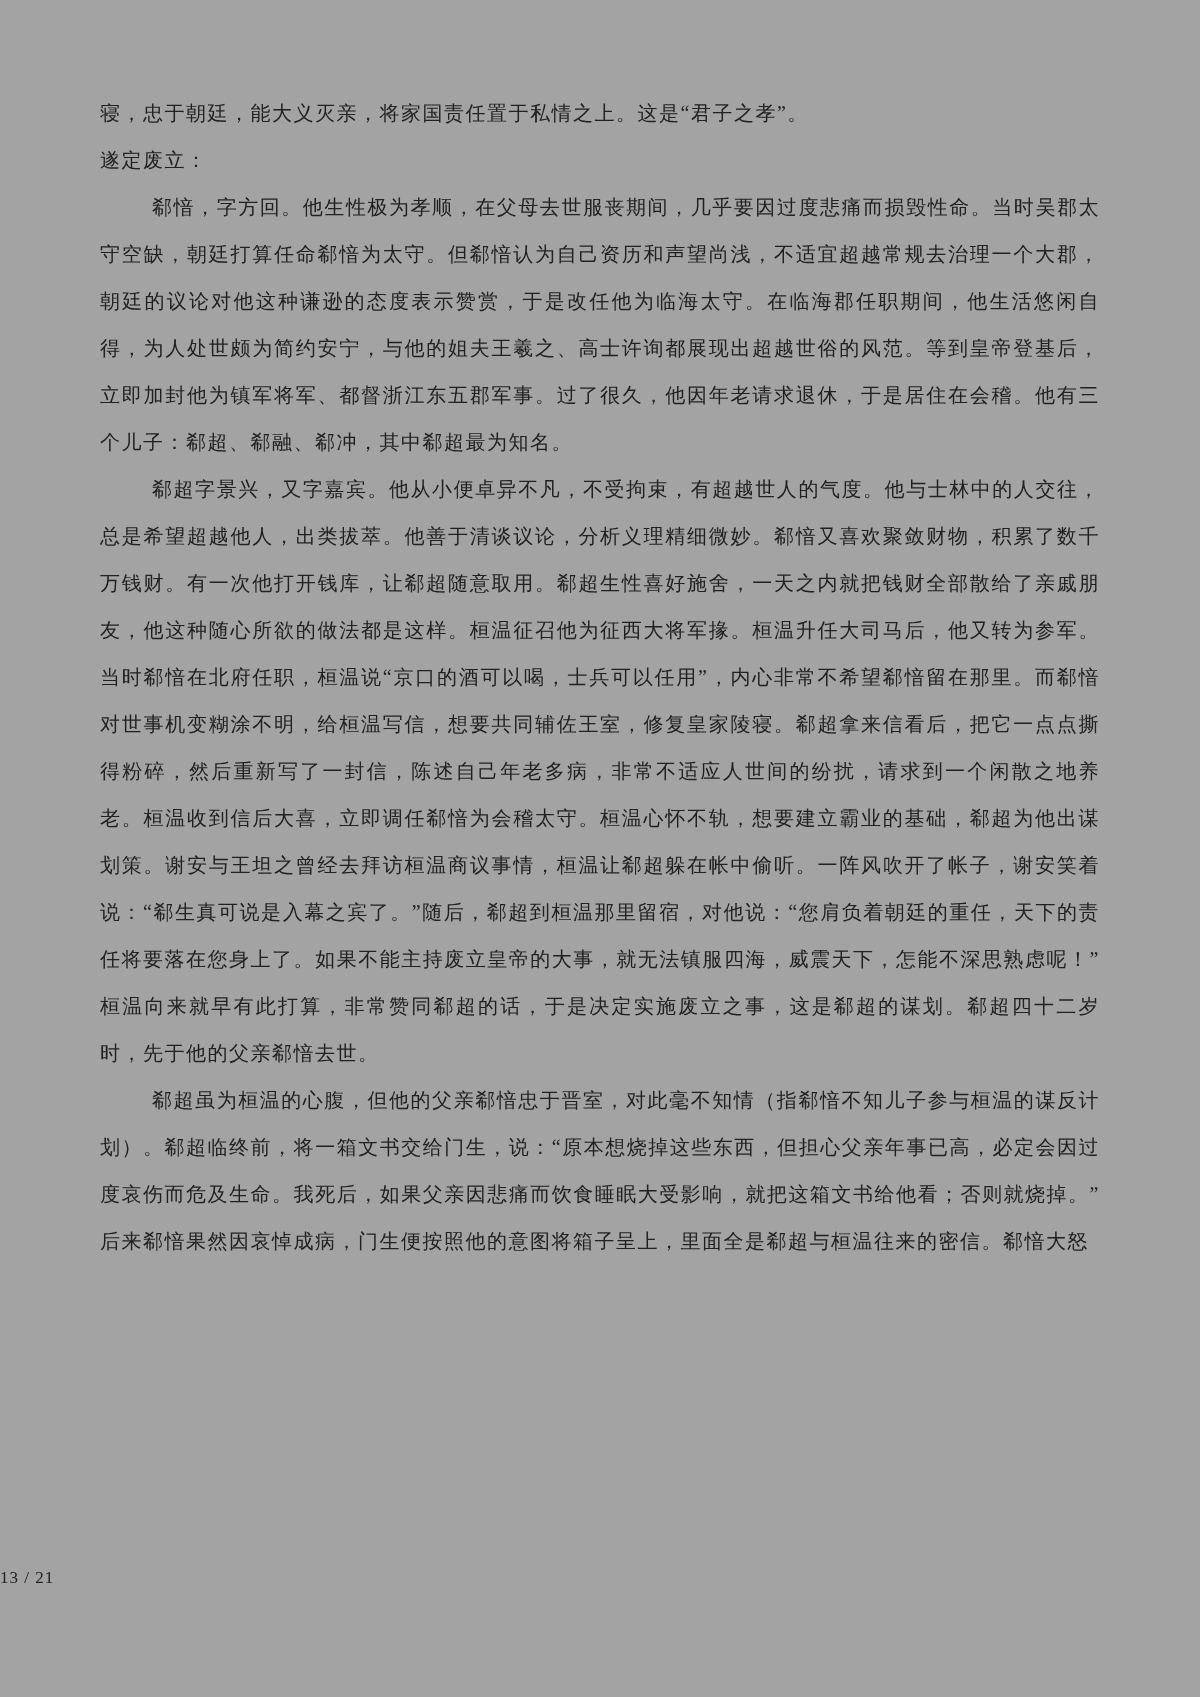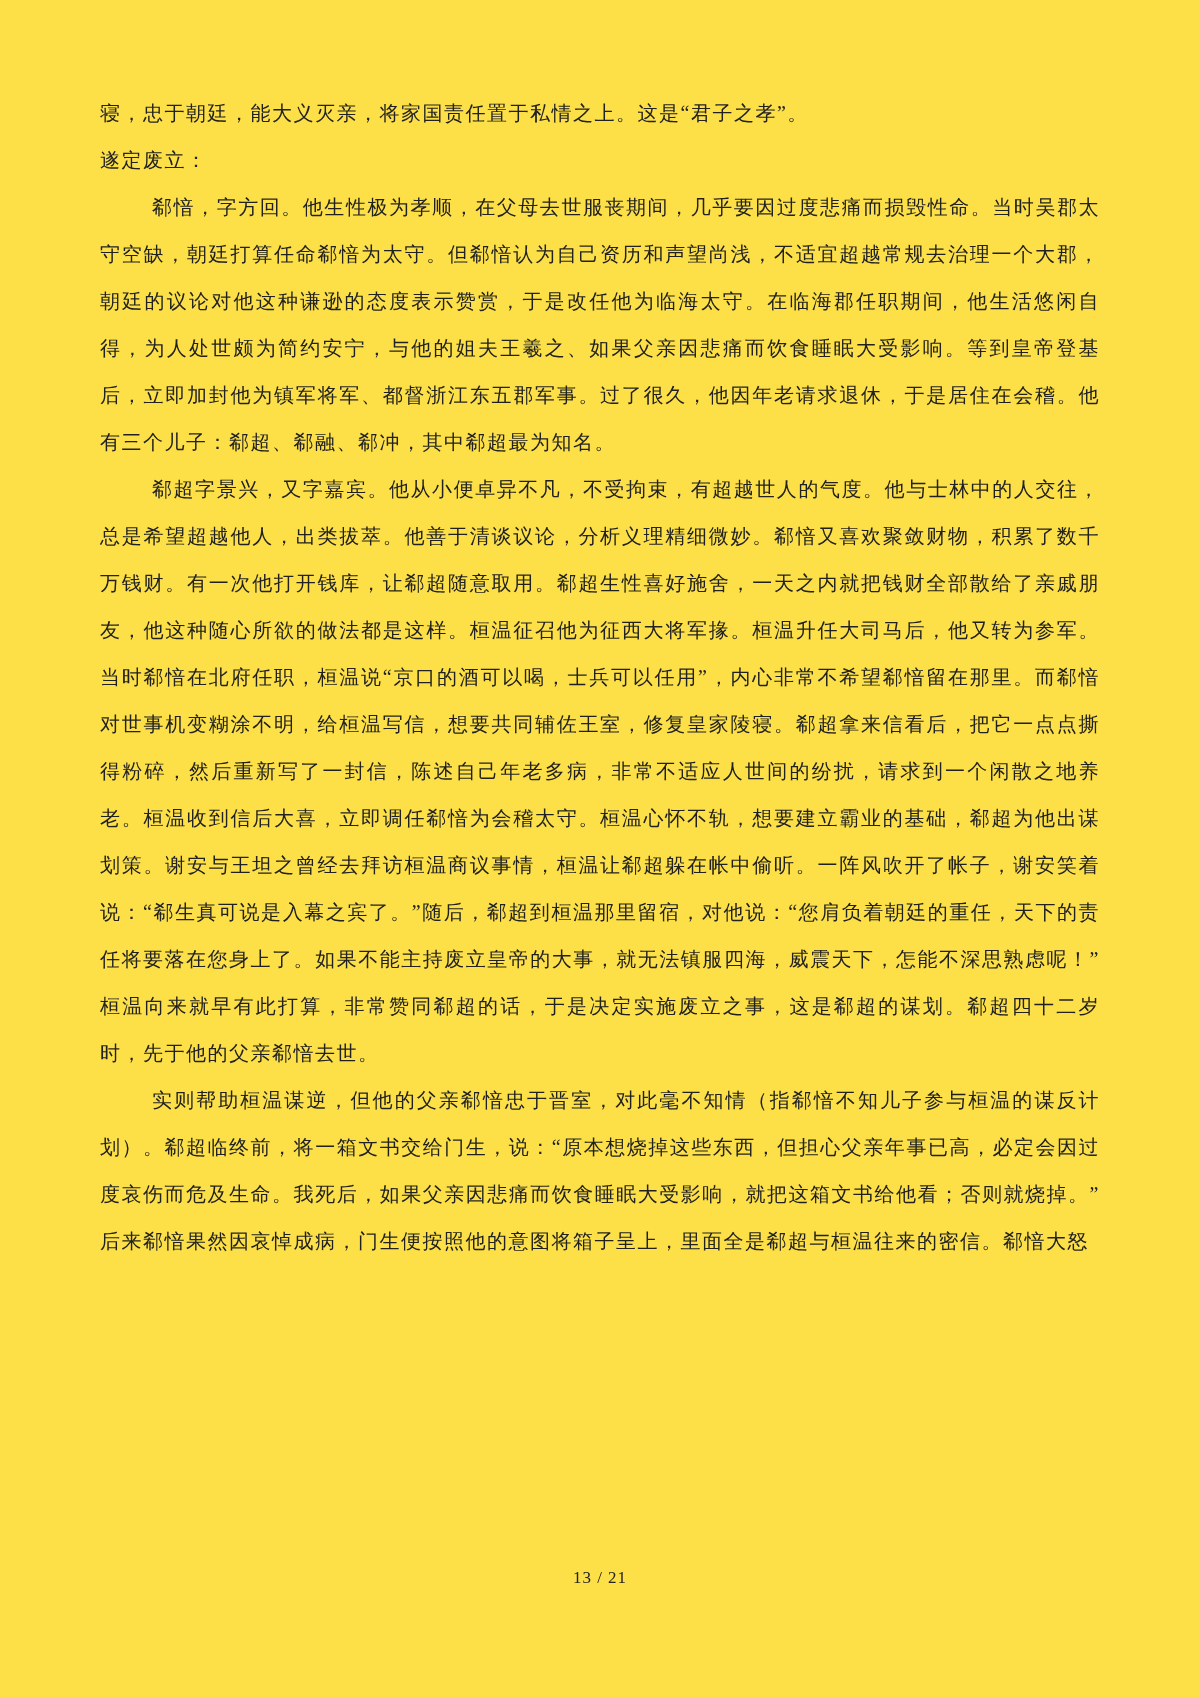--- a/index.html
+++ b/index.html
@@ -14,21 +14,21 @@
     font-family: "Liberation Serif", "DejaVu Serif", serif;
     color: #212121;
     overflow: hidden;
   }
   .page {
     position: absolute;
     left: 0;
     top: 0;
     width: 1200px;
     height: 1697px;
-    background: #fde047;
+    background: #a3a3a3;
   }
   .content {
     position: absolute;
     left: 100px;
     top: 90px;
     width: 1000px;
   }
   .content p {
     margin: 0;
     padding: 0;
@@ -40,31 +40,31 @@
     word-break: break-all;
   }
   .content p.indent {
     text-indent: 52px;
   }
   .page-footer {
     position: absolute;
     left: 0;
     top: 1568px;
     width: 1200px;
-    text-align: center;
+    text-align: left;
     font-size: 17px;
     letter-spacing: 1px;
     color: #212121;
   }
 </style>
 </head>
 <body>
 
 <div class="page">
   <div class="content">
     <p>寝，忠于朝廷，能大义灭亲，将家国责任置于私情之上。这是“君子之孝”。</p>
     <p>遂定废立：</p>
-    <p class="indent">郗愔，字方回。他生性极为孝顺，在父母去世服丧期间，几乎要因过度悲痛而损毁性命。当时吴郡太守空缺，朝廷打算任命郗愔为太守。但郗愔认为自己资历和声望尚浅，不适宜超越常规去治理一个大郡，朝廷的议论对他这种谦逊的态度表示赞赏，于是改任他为临海太守。在临海郡任职期间，他生活悠闲自得，为人处世颇为简约安宁，与他的姐夫王羲之、如果父亲因悲痛而饮食睡眠大受影响。等到皇帝登基后，立即加封他为镇军将军、都督浙江东五郡军事。过了很久，他因年老请求退休，于是居住在会稽。他有三个儿子：郗超、郗融、郗冲，其中郗超最为知名。</p>
+    <p class="indent">郗愔，字方回。他生性极为孝顺，在父母去世服丧期间，几乎要因过度悲痛而损毁性命。当时吴郡太守空缺，朝廷打算任命郗愔为太守。但郗愔认为自己资历和声望尚浅，不适宜超越常规去治理一个大郡，朝廷的议论对他这种谦逊的态度表示赞赏，于是改任他为临海太守。在临海郡任职期间，他生活悠闲自得，为人处世颇为简约安宁，与他的姐夫王羲之、高士许询都展现出超越世俗的风范。等到皇帝登基后，立即加封他为镇军将军、都督浙江东五郡军事。过了很久，他因年老请求退休，于是居住在会稽。他有三个儿子：郗超、郗融、郗冲，其中郗超最为知名。</p>
     <p class="indent">郗超字景兴，又字嘉宾。他从小便卓异不凡，不受拘束，有超越世人的气度。他与士林中的人交往，总是希望超越他人，出类拔萃。他善于清谈议论，分析义理精细微妙。郗愔又喜欢聚敛财物，积累了数千万钱财。有一次他打开钱库，让郗超随意取用。郗超生性喜好施舍，一天之内就把钱财全部散给了亲戚朋友，他这种随心所欲的做法都是这样。桓温征召他为征西大将军掾。桓温升任大司马后，他又转为参军。当时郗愔在北府任职，桓温说“京口的酒可以喝，士兵可以任用”，内心非常不希望郗愔留在那里。而郗愔对世事机变糊涂不明，给桓温写信，想要共同辅佐王室，修复皇家陵寝。郗超拿来信看后，把它一点点撕得粉碎，然后重新写了一封信，陈述自己年老多病，非常不适应人世间的纷扰，请求到一个闲散之地养老。桓温收到信后大喜，立即调任郗愔为会稽太守。桓温心怀不轨，想要建立霸业的基础，郗超为他出谋划策。谢安与王坦之曾经去拜访桓温商议事情，桓温让郗超躲在帐中偷听。一阵风吹开了帐子，谢安笑着说：“郗生真可说是入幕之宾了。”随后，郗超到桓温那里留宿，对他说：“您肩负着朝廷的重任，天下的责任将要落在您身上了。如果不能主持废立皇帝的大事，就无法镇服四海，威震天下，怎能不深思熟虑呢！”桓温向来就早有此打算，非常赞同郗超的话，于是决定实施废立之事，这是郗超的谋划。郗超四十二岁时，先于他的父亲郗愔去世。</p>
-    <p class="indent">实则帮助桓温谋逆，但他的父亲郗愔忠于晋室，对此毫不知情（指郗愔不知儿子参与桓温的谋反计划）。郗超临终前，将一箱文书交给门生，说：“原本想烧掉这些东西，但担心父亲年事已高，必定会因过度哀伤而危及生命。我死后，如果父亲因悲痛而饮食睡眠大受影响，就把这箱文书给他看；否则就烧掉。”后来郗愔果然因哀悼成病，门生便按照他的意图将箱子呈上，里面全是郗超与桓温往来的密信。郗愔大怒</p>
+    <p class="indent">郗超虽为桓温的心腹，但他的父亲郗愔忠于晋室，对此毫不知情（指郗愔不知儿子参与桓温的谋反计划）。郗超临终前，将一箱文书交给门生，说：“原本想烧掉这些东西，但担心父亲年事已高，必定会因过度哀伤而危及生命。我死后，如果父亲因悲痛而饮食睡眠大受影响，就把这箱文书给他看；否则就烧掉。”后来郗愔果然因哀悼成病，门生便按照他的意图将箱子呈上，里面全是郗超与桓温往来的密信。郗愔大怒</p>
   </div>
   <div class="page-footer">13 / 21</div>
 </div>
 
 </body></html>

